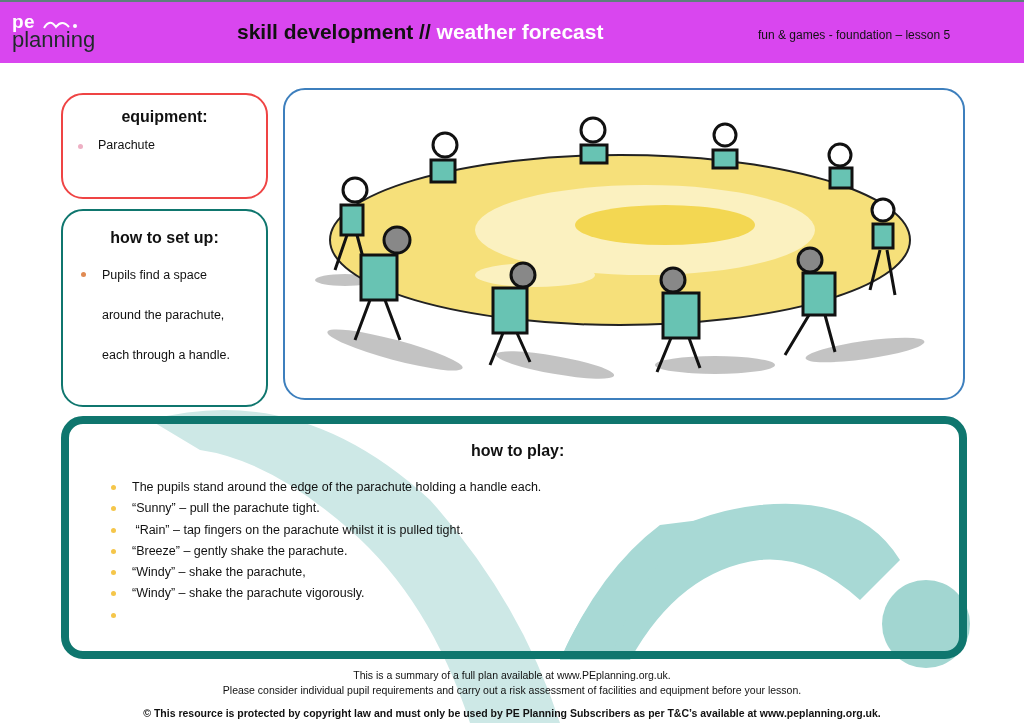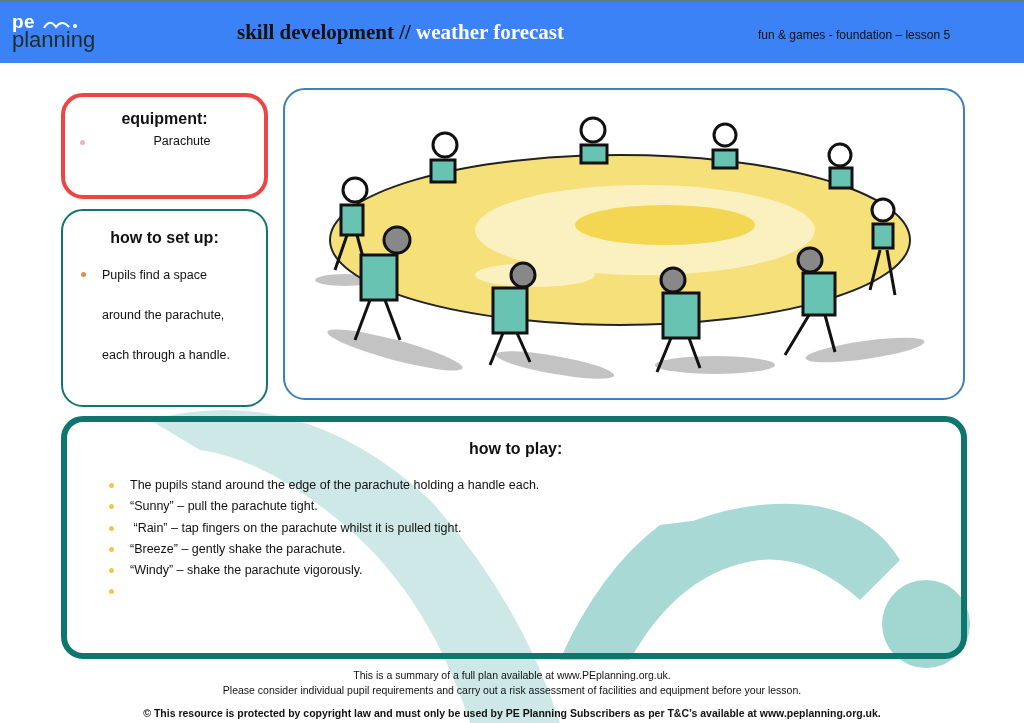--- a/index.html
+++ b/index.html
@@ -1,39 +1,39 @@
 <!DOCTYPE html>
 <html><head>
 <meta charset="utf-8">
 <style>
   html, body { margin:0; padding:0; }
   body { width:1024px; height:723px; position:relative; overflow:hidden; background:#ffffff; font-family:"Liberation Sans", "DejaVu Sans", sans-serif; color:#111; }
-  .header { position:absolute; left:0; top:0; width:1024px; height:63px; background:#3b82f6; border-top:2px solid #5d7f7c; box-sizing:border-box; }
+  .header { position:absolute; left:0; top:0; width:1024px; height:63px; background:#d946ef; border-top:2px solid #5d7f7c; box-sizing:border-box; }
   .logo { position:absolute; left:12px; top:10px; color:#1d2a2a; line-height:1; }
   .logo .pe { font-size:19px; font-weight:bold; color:#fff; letter-spacing:0.5px; }
   .logo .planning { font-size:22px; font-weight:normal; color:#1f2a2a; margin-top:-2px; }
   .logo svg { position:absolute; left:30px; top:6px; }
-  .title { position:absolute; left:237px; top:18px; font-size:21px; font-weight:bold; white-space:nowrap;font-family:Liberation Serif, serif; }
+  .title { position:absolute; left:237px; top:18px; font-size:21px; font-weight:bold; white-space:nowrap; }
   .title .part1 { color:#111; }
   .title .part2 { color:#ffffff; }
   .lesson { position:absolute; left:758px; top:26px; font-size:12px; font-weight:normal; color:#111; white-space:nowrap; }
 
   .bgdeco { position:absolute; left:0; top:0; width:1024px; height:723px; z-index:0; }
   .box { position:absolute; border-radius:22px; box-sizing:border-box; background:transparent; z-index:1; }
-  .equip { left:61px; top:93px; width:207px; height:106px; border:4px solid #ef4444; }
+  .equip { left:61px; top:93px; width:207px; height:106px; border:2px solid #ef4444; }
   .setup { left:61px; top:209px; width:207px; height:198px; border:2px solid #0f766e; }
   .picture { left:283px; top:88px; width:682px; height:312px; border:2px solid #3d7fbd; overflow:hidden; background:#fff; }
-  .play { left:61px; top:416px; width:906px; height:243px; border:6px solid #0f766e; }
+  .play { left:61px; top:416px; width:906px; height:243px; border:8px solid #0f766e; }
   .box h2 { margin:0; font-size:16px; font-weight:bold; text-align:center; color:#111; }
   .equip h2 { margin-top:13px; }
   .setup h2 { margin-top:18px; }
   ul { list-style:none; margin:0; padding:0; }
   li { position:relative; font-size:12.5px; color:#111; }
   li .dot { position:absolute; width:5px; height:5px; border-radius:50%; }
-  .equip ul { margin-top:6px; margin-left:35px;text-align:center; }
+  .equip ul { margin-top:12px; margin-left:35px; }
   .equip li .dot { background:#eeb0c4; left:-20px; top:6px; }
   .setup ul { margin-top:20px; margin-left:39px; }
   .setup li { line-height:40px; margin-top:-12px; }
   .setup li .dot { background:#e08a52; left:-21px; top:17px; }
   .setup .line { display:block; line-height:40px; }
   .play h2 { position:absolute; left:402px; top:18px; font-size:16px; }
   .play ul { position:absolute; left:63px; top:53px; }
   .play li { line-height:21.3px; font-size:12.5px; }
   .play li .dot { background:#f5c64a; left:-21px; top:8px; }
 
@@ -134,20 +134,21 @@
   </svg>
 </div>
 
 <div class="box play">
   <h2>how to play:</h2>
   <ul>
     <li><span class="dot"></span><span>The pupils stand around the edge of the parachute holding a handle each.</span></li>
     <li><span class="dot"></span><span>“Sunny” – pull the parachute tight.</span></li>
     <li><span class="dot"></span><span style="white-space:pre"> “Rain” – tap fingers on the parachute whilst it is pulled tight.</span></li>
     <li><span class="dot"></span><span>“Breeze” – gently shake the parachute.</span></li>
+    <li><span class="dot"></span><span>“Windy” – shake the parachute,</span></li>
     <li><span class="dot"></span><span>“Windy” – shake the parachute vigorously.</span></li>
     <li><span class="dot"></span></li>
   </ul>
 </div>
 
 <div class="footer f1">This is a summary of a full plan available at www.PEplanning.org.uk.</div>
 <div class="footer f2">Please consider individual pupil requirements and carry out a risk assessment of facilities and equipment before your lesson.</div>
 <div class="footer f3">© This resource is protected by copyright law and must only be used by PE Planning Subscribers as per T&amp;C’s available at www.peplanning.org.uk.</div>
 
 </body></html>

